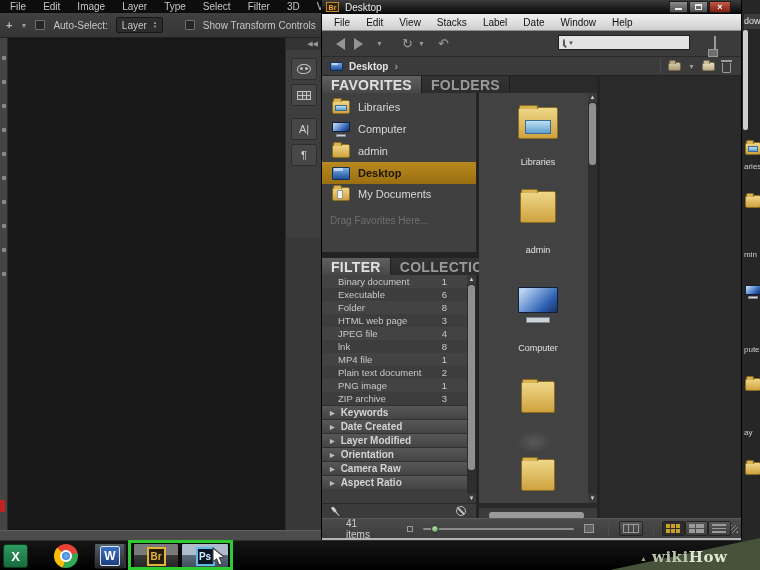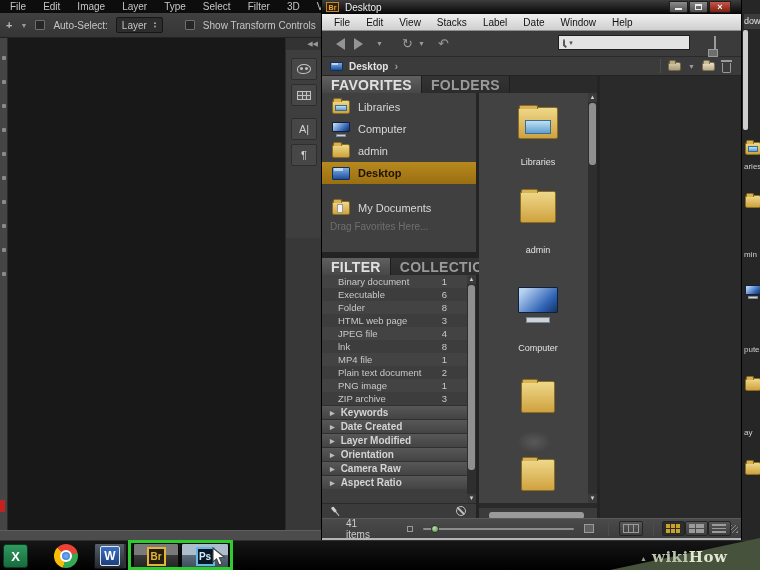--- a/index.html
+++ b/index.html
@@ -338,25 +338,25 @@
             <span class="fav-label">Computer</span>
           </div>
           <div class="fav-row" style="top:47px">
             <span class="folder" style="width:18px;height:14px"></span>
             <span class="fav-label">admin</span>
           </div>
           <div class="fav-row selected" style="top:69px">
             <span class="deskscreen" style="width:18px;height:13px"></span>
             <span class="fav-label">Desktop</span>
           </div>
-          <div class="fav-row" style="top:104px">
+          <div class="fav-row" style="top:90px">
             <span class="folder docs" style="width:18px;height:14px"></span>
             <span class="fav-label">My Documents</span>
           </div>
-          <div class="drag-hint" style="top:128px">Drag Favorites Here...</div>
+          <div class="drag-hint" style="top:122px">Drag Favorites Here...</div>
         </div>
         <div class="split-h" style="top:176px"></div>
 
         <div class="tabrow" style="top:182px">
           <span class="tab active">FILTER</span>
           <span class="tab">COLLECTIONS</span>
           <span class="tab">PORT</span>
           <span class="panel-menu">▼≡</span>
         </div>
 

